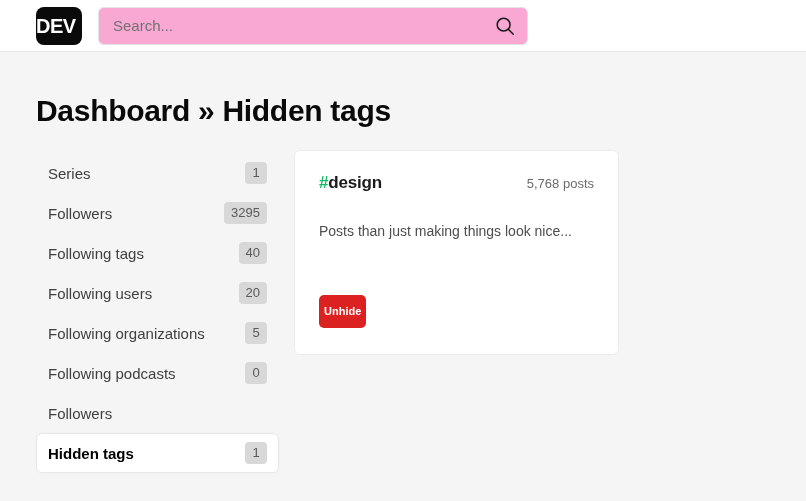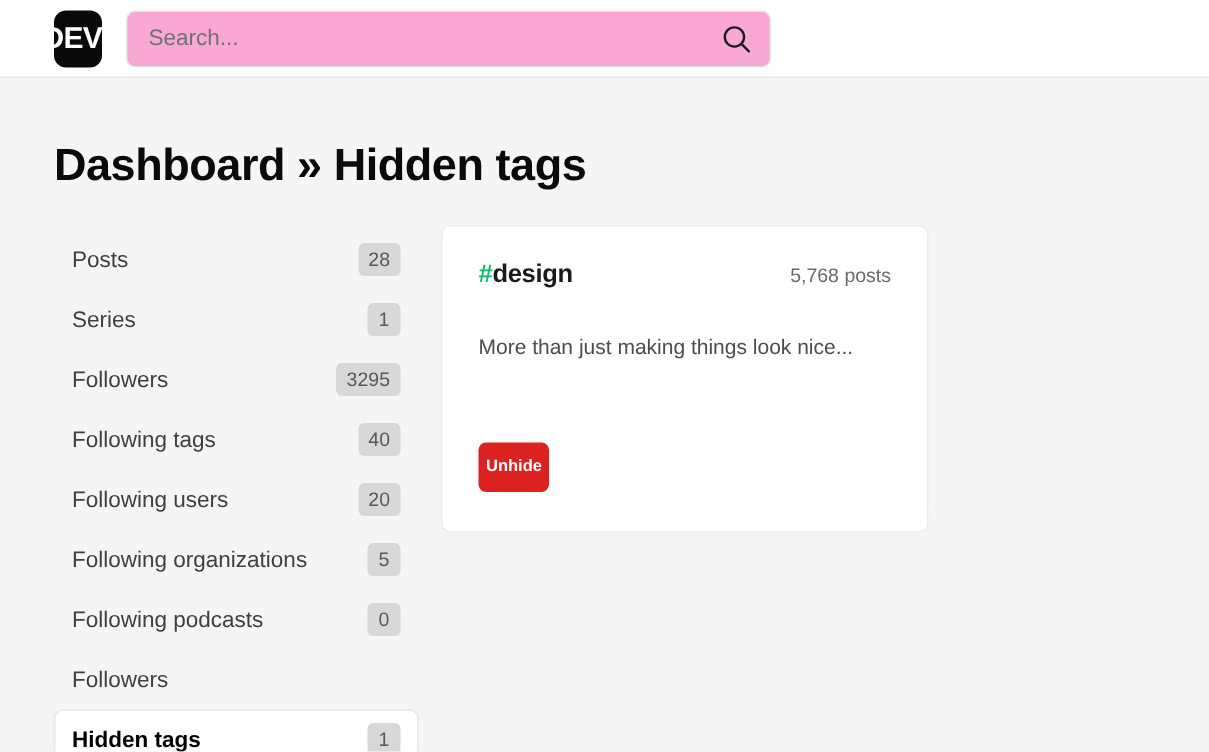--- a/index.html
+++ b/index.html
@@ -22,27 +22,27 @@
   .site-header {
     height: 52px;
     background: #ffffff;
     border-bottom: 1px solid #e8e8e8;
     display: flex;
     align-items: center;
     padding: 0 16px 0 36px;
   }
 
   .logo {
-    width: 32px;
+    width: 46px;
     height: 38px;
     background: #0a0a0a;
     border-radius: 8px;
     display: flex;
     align-items: center;
-    justify-content: flex-end;
+    justify-content: flex-start;
     flex: none;
     margin-right: 16px;
     cursor: pointer;
   }
   .logo-text {
     color: #ffffff;
     font-size: 20px;
     font-weight: bold;
     letter-spacing: -0.5px;
     line-height: 1;
@@ -226,24 +226,20 @@
 </header>
 
 <div class="page">
 
   <h1 class="page-title">Dashboard » Hidden tags</h1>
 
   <div class="layout">
 
     <nav class="sidebar">
         <div class="nav-item">
-          <span class="nav-label">Posts</span>
-          <span class="badge">28</span>
-        </div>
-        <div class="nav-item">
           <span class="nav-label">Series</span>
           <span class="badge">1</span>
         </div>
         <div class="nav-item">
           <span class="nav-label">Followers</span>
           <span class="badge">3295</span>
         </div>
         <div class="nav-item">
           <span class="nav-label">Following tags</span>
           <span class="badge">40</span>
@@ -271,21 +267,21 @@
 
     <main class="main">
 
       <div class="tag-card">
 
         <div class="tag-card-head">
           <span class="tag-name"><span class="tag-hash">#</span><span>design</span></span>
           <span class="tag-count">5,768 posts</span>
         </div>
 
-        <p class="tag-desc">More than just making things look nice...</p>
+        <p class="tag-desc">Posts than just making things look nice...</p>
 
         <button class="unhide-btn">Unhide</button>
 
       </div>
 
     </main>
 
   </div>
 </div>
 

